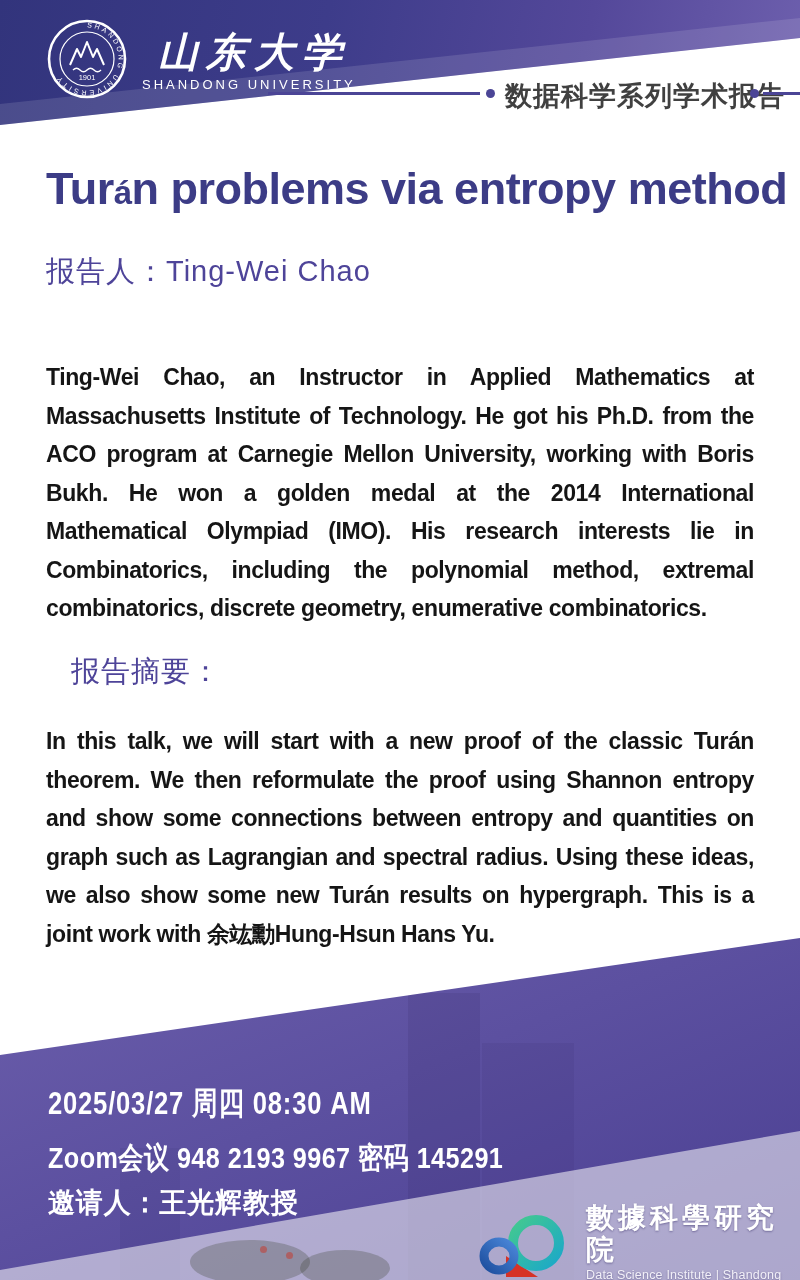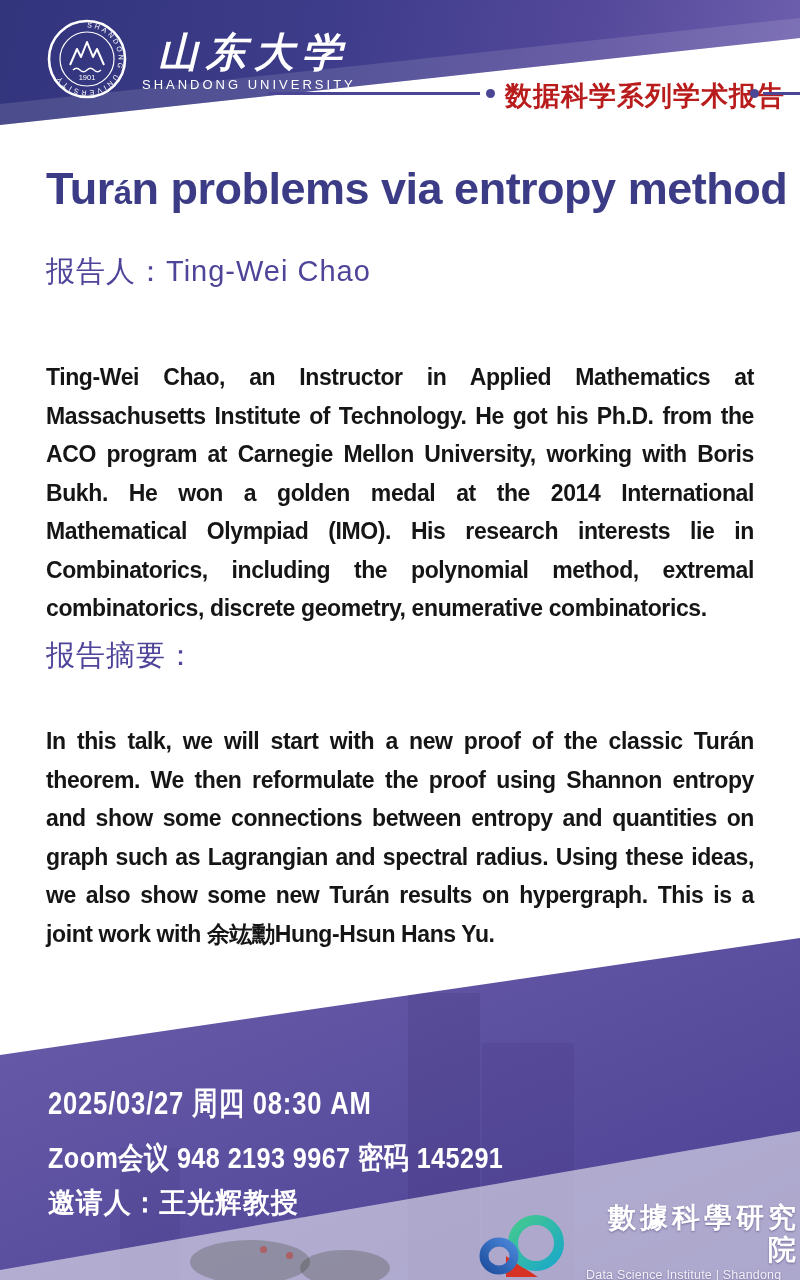--- a/index.html
+++ b/index.html
@@ -14,33 +14,33 @@
     clip-path:polygon(0 104px,800px 18px,800px 38px,0 125px);
     background:rgba(255,255,255,0.12);}
   .univ-logo{position:absolute;top:18px;left:46px;display:flex;align-items:center;gap:14px;}
   .univ-text .cn{font-family:"DejaVu Serif",serif;font-style:italic;font-weight:bold;
     font-size:40px;color:#ffffff;letter-spacing:8px;line-height:44px;margin-left:16px;}
   .univ-text .en{font-size:13px;color:#ffffff;letter-spacing:3px;margin-top:3px;}
 
   
   .series-line-left{position:absolute;left:268px;top:92px;width:212px;height:3px;background:#4b4596;}
   .series-dot-left{position:absolute;left:486px;top:89px;width:9px;height:9px;border-radius:50%;background:#4b4596;}
-  .series-label{position:absolute;left:505px;top:78px;font-size:27px;font-weight:bold;color:#b91c1c;letter-spacing:1px;white-space:nowrap;}
+  .series-label{position:absolute;left:505px;top:78px;font-size:27px;font-weight:bold;color:#404040;letter-spacing:1px;white-space:nowrap;}
   .series-dot-right{position:absolute;left:750px;top:89px;width:9px;height:9px;border-radius:50%;background:#4b4596;}
   .series-line-right{position:absolute;left:763px;top:92px;width:37px;height:3px;background:#4b4596;}
 
   
   .title{position:absolute;left:46px;top:146px;width:740px;font-size:45px;font-weight:bold;
     color:#3c3c86;letter-spacing:-0.5px;white-space:nowrap;margin-top:17px;}
   .title .accent{font-size:33px;}
 
   
   .sec-heading{position:absolute;left:46px;font-size:29px;font-weight:normal;color:#4e4499;letter-spacing:1px;white-space:nowrap;}
   .heading-speaker{top:252px;}
-  .heading-abstract{top:636px;}
+  .heading-abstract{top:652px;margin-left:25px;}
   .body-text{position:absolute;left:46px;width:708px;font-size:23px;line-height:38.5px;
     color:#151515;font-weight:bold;letter-spacing:-0.4px;text-align:justify;hyphens:auto;margin-top:25px;-webkit-hyphens:auto;}
   .bio{top:333px;}
   .abstract{top:697px;}
 
   
   .footer{position:absolute;left:0;top:938px;width:800px;height:342px;
     clip-path:polygon(0 117px,800px 0,800px 342px,0 342px);
     background:linear-gradient(158deg,#6b5eab 0%,#5c50a0 45%,#4a3f92 100%);}
   .bldg{position:absolute;background:rgba(25,18,70,0.10);}
@@ -59,21 +59,21 @@
 
   .event-line{position:absolute;left:48px;color:#ffffff;font-weight:bold;white-space:nowrap;
     transform-origin:left center;}
   .date-line{top:1082px;font-size:32px;transform:scaleX(0.80);letter-spacing:1px;}
   .zoom-line{top:1138px;font-size:30px;transform:scaleX(0.84);letter-spacing:0.5px;}
   .invite-line{top:1184px;font-size:28px;transform:scaleX(0.96);letter-spacing:1px;}
 
   
   .footer-logo{position:absolute;left:476px;top:1202px;display:flex;align-items:center;gap:10px;}
   .inst-text .cn{font-family:"DejaVu Serif",serif;font-weight:bold;font-size:28px;color:#ffffff;
-    letter-spacing:4px;line-height:32px;text-shadow:0 1px 2px rgba(40,30,90,0.45);text-align:right;}
+    letter-spacing:4px;line-height:32px;text-shadow:0 1px 2px rgba(40,30,90,0.45);}
   .inst-text .en{font-size:12.5px;color:#f2f0f8;margin-top:2px;letter-spacing:0.2px;
     text-shadow:0 1px 2px rgba(40,30,90,0.45);}
 </style>
 </head>
 <body>
 
 <div class="poster">
 
   <div class="header">
     <div class="header-sheen"></div>

